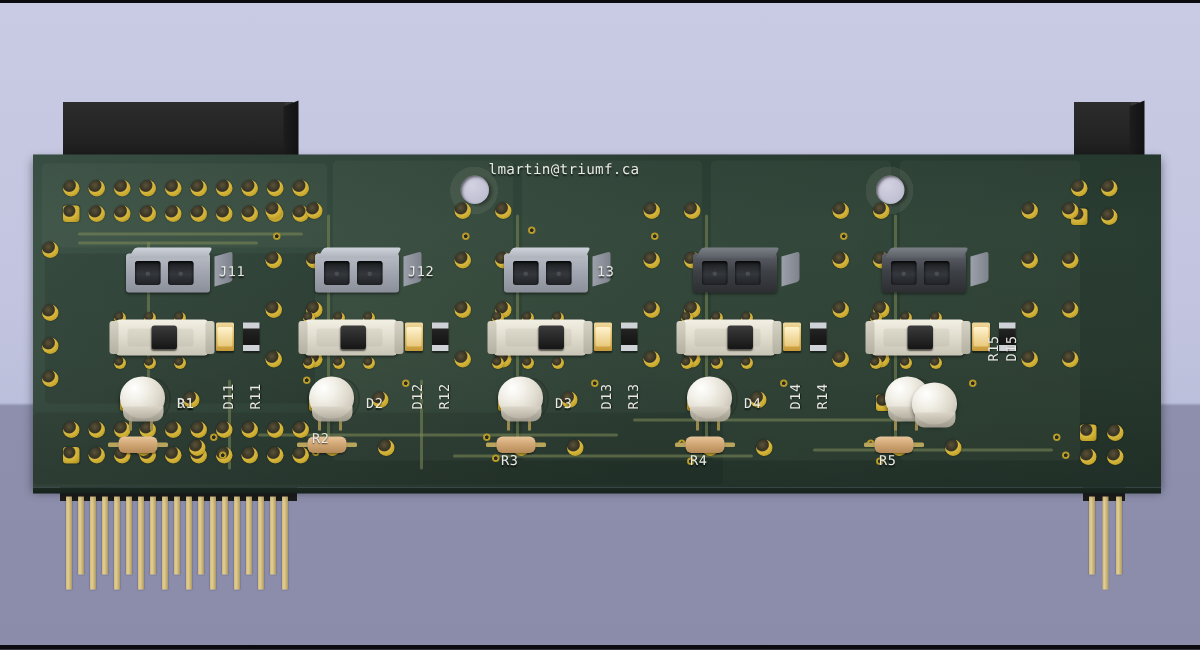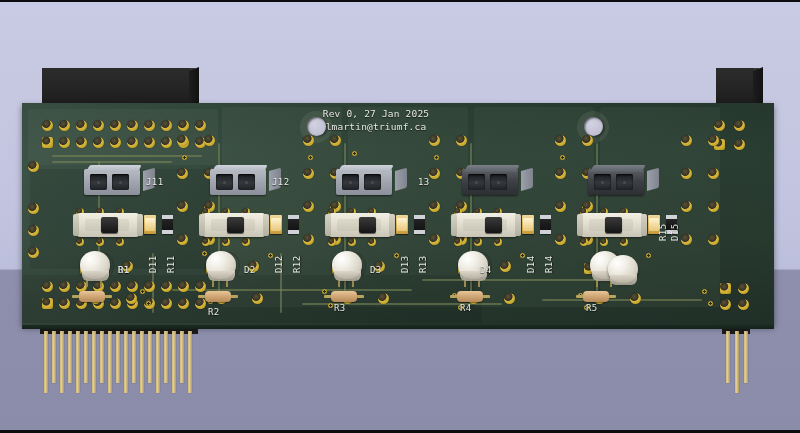--- a/index.html
+++ b/index.html
@@ -214,21 +214,20 @@
     <div class="trace v" style="left:258px;top:150px;height:60px;"></div>
 
     <div class="mhole" style="left:276px;top:6px;">
       <div class="drill"></div>
     </div>
     <div class="mhole" style="left:553px;top:6px;">
       <div class="drill"></div>
     </div>
 
     <div id="title-block" style="left:246px;top:4px;">
-      <div>Rev 0, 27 Jan 2025</div>
       <div>lmartin@triumf.ca</div>
     </div>
 
     <div id="hdrpads-tl">
         <div class="pad" style="left:20px;top:17px;"></div>
         <div class="pad" style="left:37px;top:17px;"></div>
         <div class="pad" style="left:54px;top:17px;"></div>
         <div class="pad" style="left:71px;top:17px;"></div>
         <div class="pad" style="left:88px;top:17px;"></div>
         <div class="pad" style="left:105px;top:17px;"></div>
@@ -481,31 +480,31 @@
           <div class="ring" style=""></div>
           <div class="dome" style=""></div>
           <div class="flange" style=""></div>
         </div>
         <div class="silk" style="left:222px;top:162px;">D2</div>
         <div class="axres" style="left:176px;top:188px;">
           <div class="wire" style="left:0px;"></div>
           <div class="wire" style="right:0px;"></div>
           <div class="bod" style=""></div>
         </div>
-        <div class="silk" style="left:186px;top:204px;">R2</div>
+        <div class="silk" style="left:186px;top:185px;">R2</div>
         <div class="conn" style="left:314px;top:62px;">
           <div class="body" style=""></div>
           <div class="lip" style=""></div>
           <div class="tab" style=""></div>
           <div class="hole a" style=""></div>
           <div class="hole b" style=""></div>
           <div class="dot" style="left:13px;"></div>
           <div class="dot" style="left:35px;"></div>
         </div>
-        <div class="silk" style="left:376px;top:74px;margin-left:20px;">13</div>
+        <div class="silk" style="left:376px;top:74px;">13</div>
         <div class="sw" style="left:307px;top:110px;">
           <div class="base" style=""></div>
           <div class="rail" style=""></div>
           <div class="act" style="left:30px;"></div>
           <div class="end" style="left:-4px;"></div>
           <div class="end" style="right:-4px;"></div>
         </div>
         <div class="smdled" style="left:374px;top:112px;">
           <div class="cap" style=""></div>
         </div>
@@ -554,21 +553,21 @@
         </div>
         <div class="silk rot" style="left:504px;top:170px;">D14</div>
         <div class="silk rot" style="left:522px;top:170px;">R14</div>
         <div class="led" style="left:436px;top:148px;">
           <div class="lead" style="left:6px;top:24px;height:12px;"></div>
           <div class="lead" style="left:20px;top:24px;height:12px;"></div>
           <div class="ring" style=""></div>
           <div class="dome" style=""></div>
           <div class="flange" style=""></div>
         </div>
-        <div class="silk" style="left:458px;top:162px;">D4</div>
+        <div class="silk" style="left:474px;top:162px;">D4</div>
         <div class="axres" style="left:428px;top:188px;">
           <div class="wire" style="left:0px;"></div>
           <div class="wire" style="right:0px;"></div>
           <div class="bod" style=""></div>
         </div>
         <div class="silk" style="left:438px;top:200px;">R4</div>
         <div class="conn flip" style="left:566px;top:62px;">
           <div class="body" style=""></div>
           <div class="lip" style=""></div>
           <div class="tab" style=""></div>

